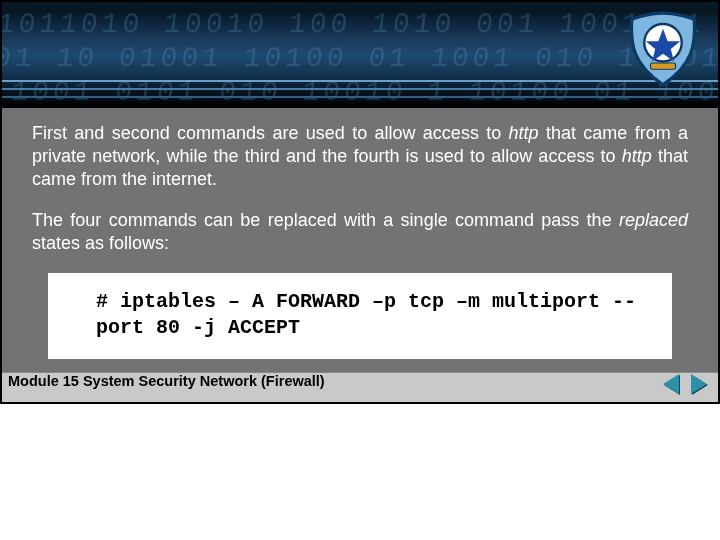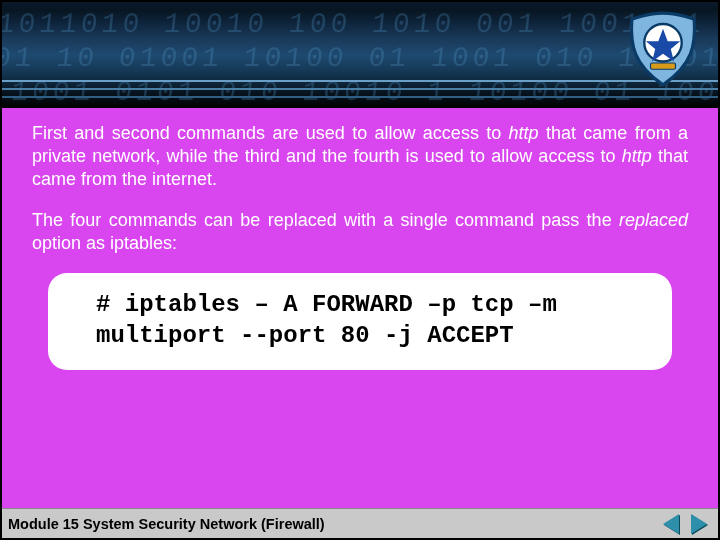--- a/index.html
+++ b/index.html
@@ -1,19 +1,19 @@
 <!DOCTYPE html>
 <html><head>
 <meta charset="utf-8">
 <style>
   * { box-sizing: border-box; margin: 0; padding: 0; }
   html, body { width: 720px; height: 540px; overflow: hidden; font-family: Arial, Helvetica, sans-serif; }
   .slide {
-    width: 720px; height: 540px; position: relative;
-    background: #d946ef;
+    width: 720px; height: 404px; position: relative;
+    background: #737373;
     border: 2px solid #000;
   }
   .header-band {
     position: absolute; top: 0; left: 0; width: 100%; height: 106px;
     background: linear-gradient(to bottom, #0a1a2a 0%, #081622 8%, #0d2238 18%, #1a3a5a 35%, #1e4a70 50%, #133450 68%, #081420 85%, #000 100%);
     overflow: hidden;
   }
   .header-band::before {
     content:"01011010 10010 100 1010 001 10010 1 0101 10 01001 10100 01 1001 010 10 0101 1001 0101 010 10010 1 10100 01 1001 010 10 0101 1001";
     position:absolute; left:-4%; top:6px; width:108%; height:100%;
@@ -43,26 +43,26 @@
     color:#fff; font-size:18px; line-height:1.28;
   }
   .para { text-align: justify; margin-bottom: 18px; }
   .italic { font-style: italic; }
   .codebox {
     background:#fff; color:#000;
     margin: 18px 16px 24px 16px;
     padding: 16px 22px 18px 48px;
     font-family: "Courier New", monospace;
     font-weight: bold;
-    font-size: 24px; line-height:1.3;border-radius:19px;
+    font-size: 20px; line-height:1.3;
   }
   .footer-bar {
     position:absolute; left:0; right:0; bottom:0; height:30px;
     background:#c9c9c9; border-top:1px solid #888;
-    display:flex; align-items:center;
+    display:flex; 
     padding:0 8px 0 6px;
     color:#000; font-size:14.5px; font-weight:bold;
   }
   .footer-title { flex:1; }
   .nav { display:flex; gap:6px; }
   .nav-btn { width:22px; height:22px; display:flex; align-items:center; justify-content:center; cursor:pointer; }
   .tri-left { width:0; height:0; border-top:10px solid transparent; border-bottom:10px solid transparent; border-right:16px solid #2e8faa; filter: drop-shadow(1px 1px 0 #0a4a5a); }
   .tri-right { width:0; height:0; border-top:10px solid transparent; border-bottom:10px solid transparent; border-left:16px solid #2e8faa; filter: drop-shadow(1px 1px 0 #0a4a5a); }
 </style>
 </head>
@@ -80,21 +80,21 @@
         <rect x="34" y="68" width="32" height="8" rx="2" fill="#d89a1a" stroke="#0a3a66" stroke-width="1.5"></rect>
       </svg>
     </div>
   </div>
 
   <div class="content">
     <p class="para">
       <span>First and second commands are used to allow access to </span><span class="italic">http</span><span> that came from a private network, while the third and the fourth is used to allow access to </span><span class="italic">http</span><span> that came from the internet.</span>
     </p>
     <p class="para">
-      <span>The four commands can be replaced with a single command pass the </span><span class="italic">replaced</span><span> option as iptables:</span>
+      <span>The four commands can be replaced with a single command pass the </span><span class="italic">replaced</span><span> states as follows:</span>
     </p>
     <div class="codebox">
       <span># iptables – A FORWARD –p tcp –m multiport --port 80 -j ACCEPT</span>
     </div>
   </div>
 
   <div class="footer-bar">
     <div class="footer-title">Module 15 System Security Network (Firewall)</div>
     <div class="nav">
       <div class="nav-btn">

